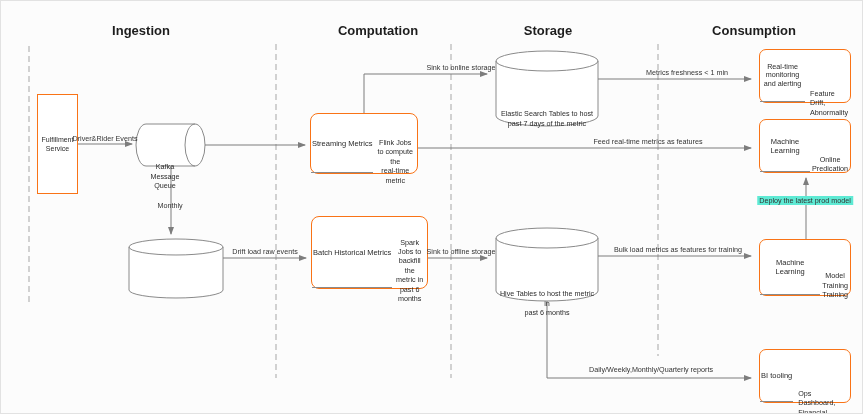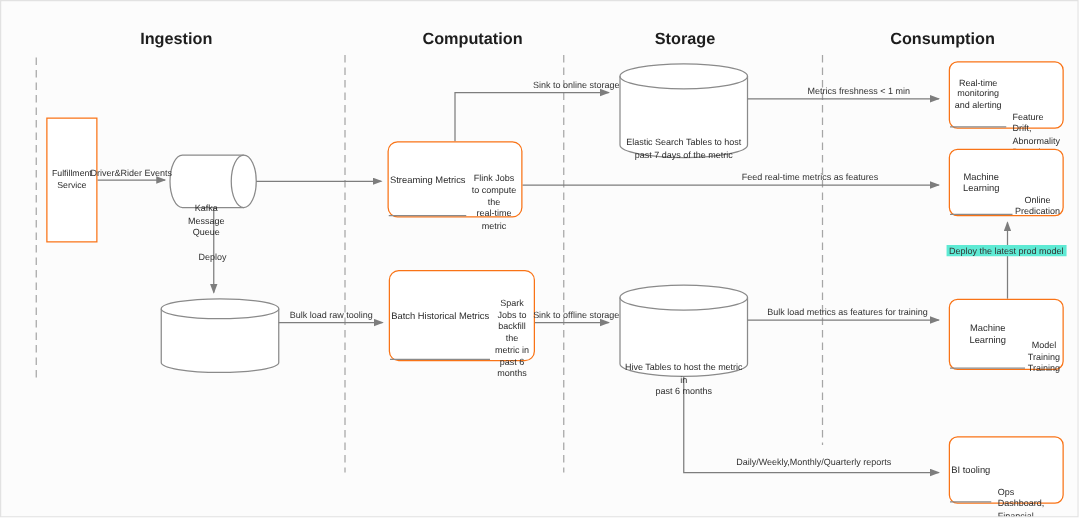--- a/index.html
+++ b/index.html
@@ -138,22 +138,22 @@
 Training</div>
   </div>
 
   <div class="node rounded" style="left:758px;top:348px;width:92px;height:54px;border-radius:7px">
     <div class="node-title">BI tooling</div>
     <div class="node-body left">Ops Dashboard,
 Financial Reports, ...</div>
   </div>
 
   <div class="edge-label" style="left:104px;top:133px">Driver&amp;Rider Events</div>
-  <div class="edge-label" style="left:169px;top:200px">Deploy</div>
-  <div class="edge-label" style="left:264px;top:246px">Bulk load raw tooling</div>
+  <div class="edge-label" style="left:169px;top:200px">Monthly</div>
+  <div class="edge-label" style="left:264px;top:246px">Drift load raw events</div>
   <div class="edge-label" style="left:460px;top:62px">Sink to online storage</div>
   <div class="edge-label" style="left:460px;top:246px">Sink to offline storage</div>
   <div class="edge-label" style="left:686px;top:67px">Metrics freshness &lt; 1 min</div>
   <div class="edge-label" style="left:647px;top:136px">Feed real-time metrics as features</div>
   <div class="edge-label" style="left:677px;top:244px">Bulk load metrics as features for training</div>
   <div class="edge-label bg" style="left:804px;top:195px">Deploy the latest prod model</div>
   <div class="edge-label" style="left:650px;top:364px">Daily/Weekly,Monthly/Quarterly reports</div>
 
 </div>
 

